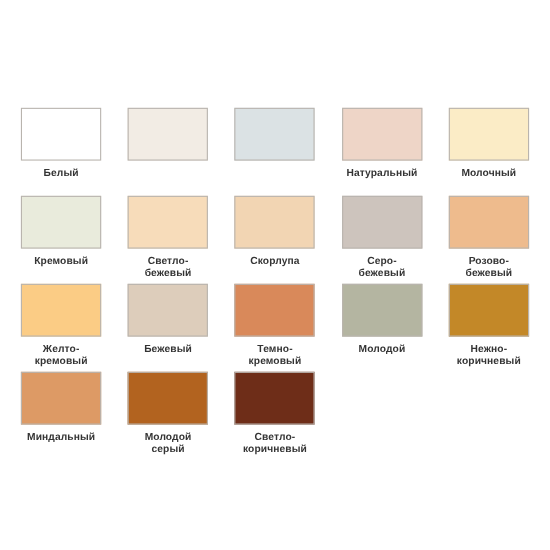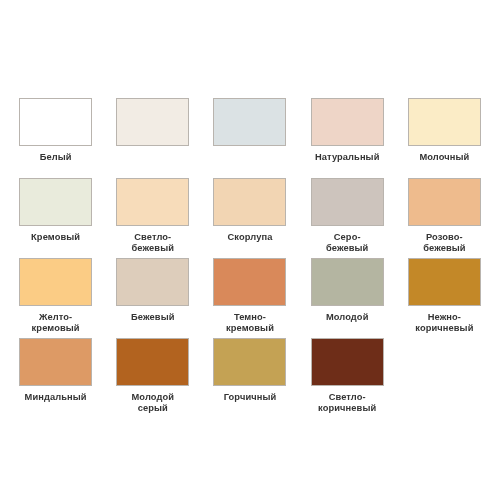--- a/index.html
+++ b/index.html
@@ -132,22 +132,18 @@
       <div class="swatch-cell">
         <div class="swatch-chip" style="background: rgb(221, 154, 101); border-color: rgb(185, 180, 174);"></div>
         <div class="swatch-label">Миндальный</div>
       </div>
       <div class="swatch-cell">
         <div class="swatch-chip" style="background: rgb(178, 99, 31); border-color: rgb(185, 180, 174);"></div>
         <div class="swatch-label">Молодой
 серый</div>
       </div>
       <div class="swatch-cell">
-        <div class="swatch-chip" style="background: rgb(196, 162, 84); border-color: rgb(185, 180, 174);"></div>
-        <div class="swatch-label">Горчичный</div>
-      </div>
-      <div class="swatch-cell">
         <div class="swatch-chip" style="background: rgb(110, 45, 24); border-color: rgb(185, 180, 174);"></div>
         <div class="swatch-label">Светло-
 коричневый</div>
       </div>
     </div>
 </div>
 
 </body></html>

